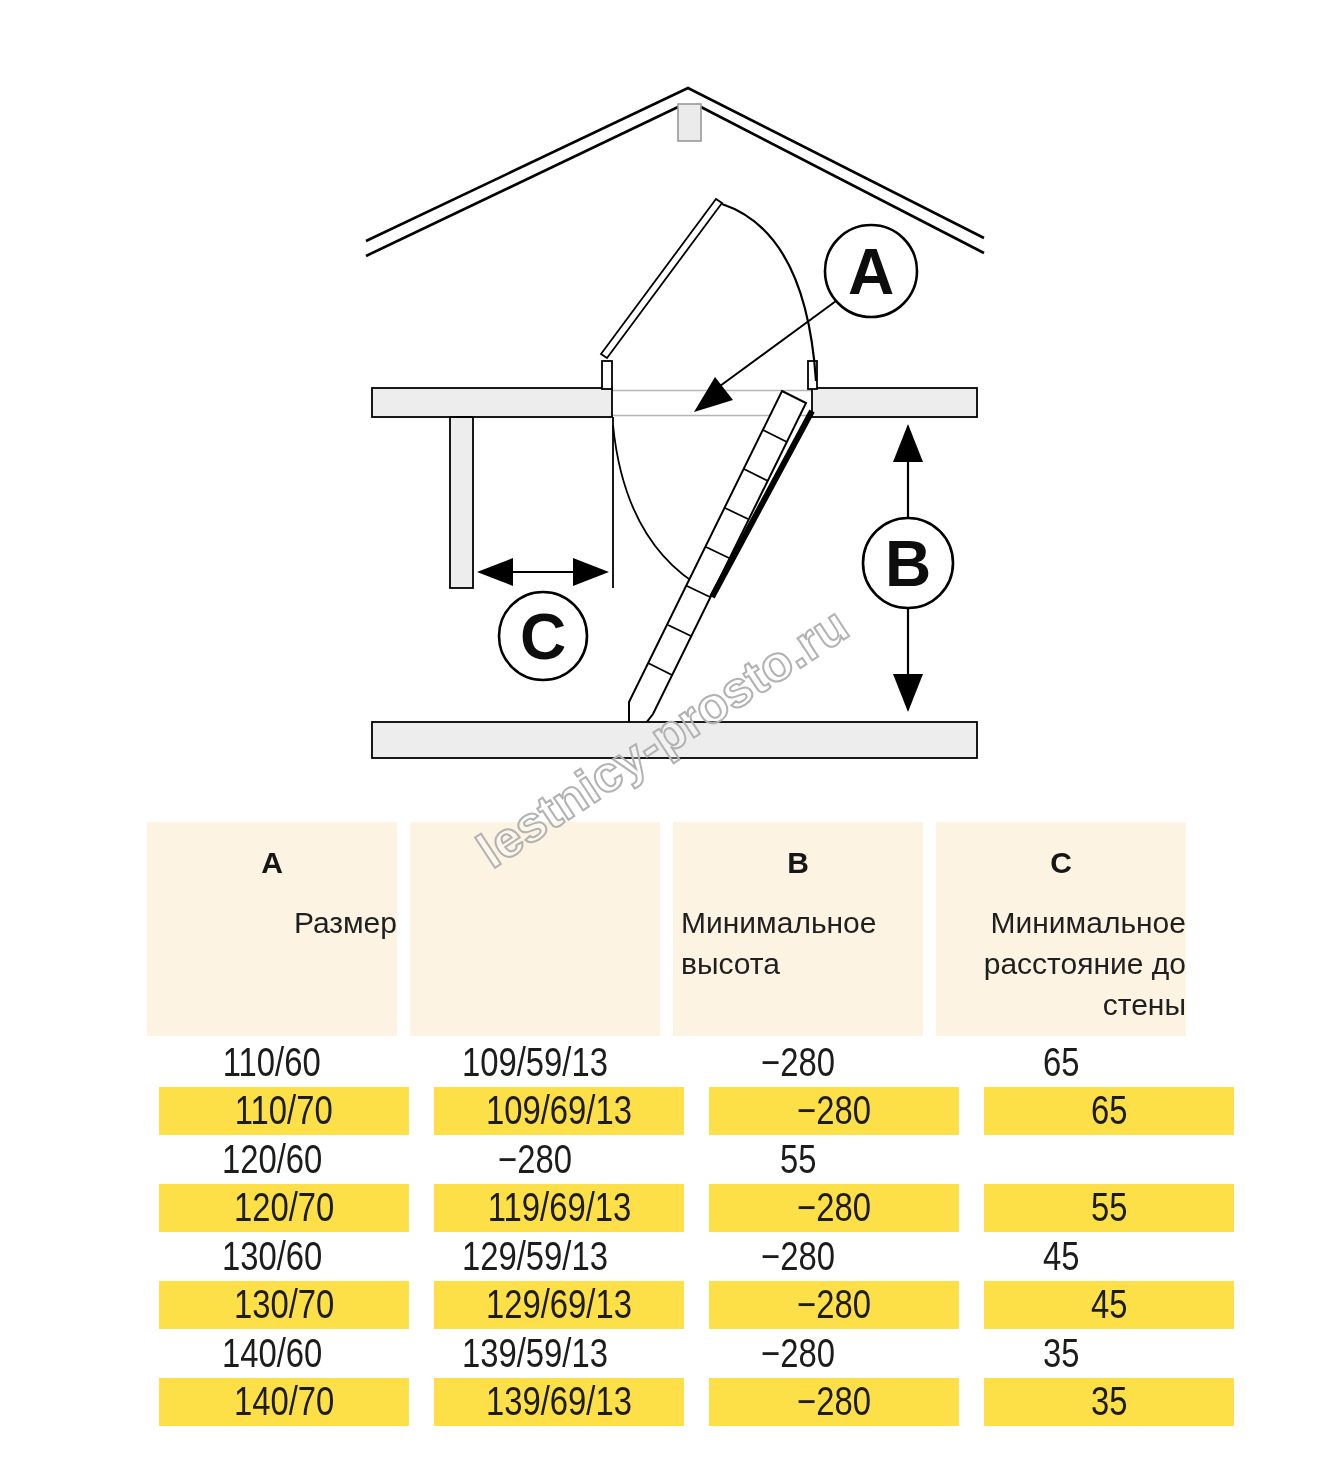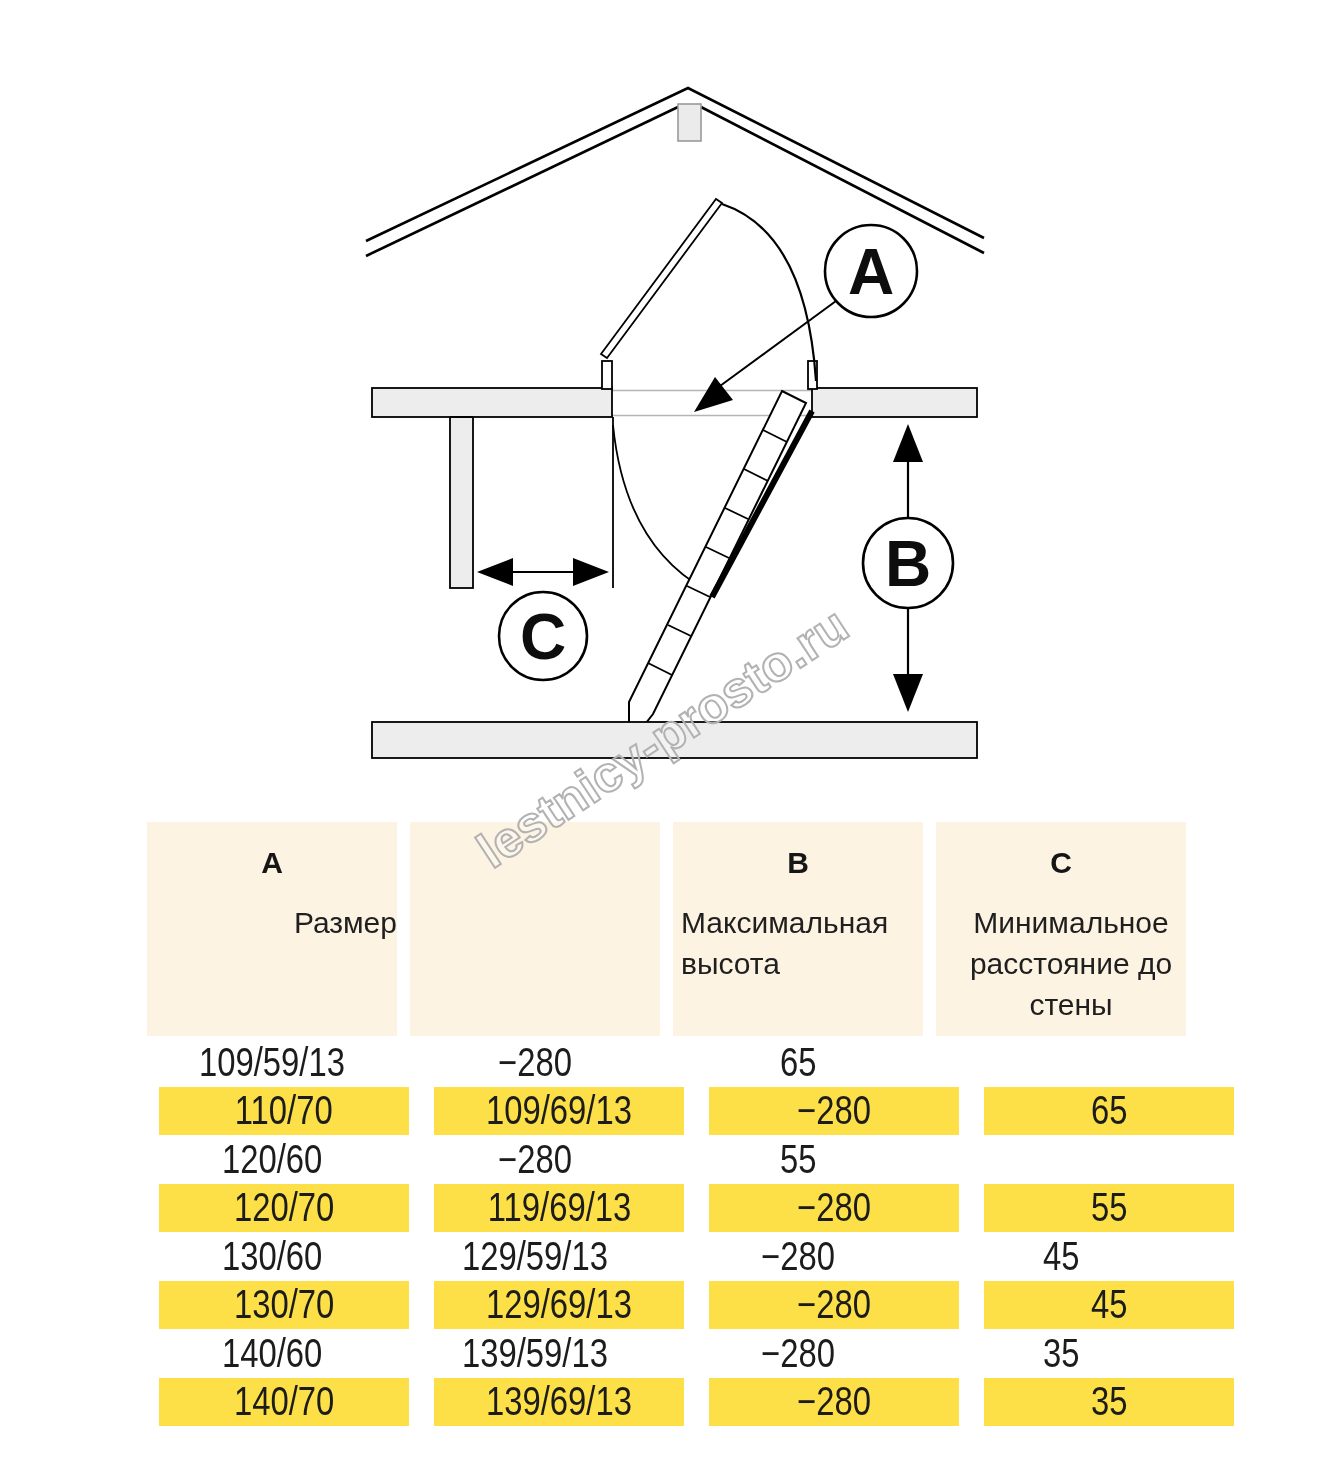--- a/index.html
+++ b/index.html
@@ -11,21 +11,21 @@
 
   
   .size-table{position:absolute;left:147px;top:822px;z-index:1;}
   .header-row{display:flex;gap:13px;}
   .hcell{width:250px;height:214px;background:#fcf3e3;box-sizing:border-box;padding-top:24px;}
   .hletter{height:44px;text-align:center;font-weight:bold;font-size:30px;color:#161616;}
   .htitle{font-size:30px;line-height:41px;color:#1f1f1f;margin-top:12px;}
   .c1 .htitle{text-align:right;}
   .c2 .htitle{text-align:center;max-width:178px;margin:12px auto 0;}
   .c3 .htitle{text-align:left;padding-left:8px;}
-  .c4 .htitle{text-align:center;padding-left:20px;}
+  .c4 .htitle{text-align:right;padding-left:20px;}
   .rows{margin-top:2px;}
   .trow{display:flex;gap:13px;height:48.5px;}
   .tcell{width:250px;display:flex;align-items:center;justify-content:center;
          font-size:40px;color:#1c1c1c;box-sizing:border-box;}
   .trow.stripe .tcell{background:#fde047;margin-left:12px;}
   .tcell span{display:inline-block;transform:scaleX(0.82);white-space:nowrap;}
 
   
   .wm{font-weight:bold;font-size:50px;fill:rgba(255,255,255,0.28);stroke:#b2b2b2;stroke-width:2px;}
   .circ-letter{font-weight:bold;font-size:64px;fill:#0d0d0d;}
@@ -39,30 +39,33 @@
     <div class="header-row">
       <div class="hcell c1">
         <div class="hletter">A</div>
         <div class="htitle">Размер</div>
       </div>
       <div class="hcell c2">
         <div class="hletter"></div>
       </div>
       <div class="hcell c3">
         <div class="hletter">B</div>
-        <div class="htitle">Максимальная высота</div>
+        <div class="htitle">Минимальное высота</div>
       </div>
       <div class="hcell c4">
         <div class="hletter">C</div>
         <div class="htitle">Минимальное расстояние до стены</div>
       </div>
     </div>
 
     <div class="rows">
       <div class="trow">
+        <div class="tcell">
+            <span>110/60</span>
+          </div>
         <div class="tcell">
             <span>109/59/13</span>
           </div>
         <div class="tcell">
             <span>−280</span>
           </div>
         <div class="tcell">
             <span>65</span>
           </div>
       </div>

